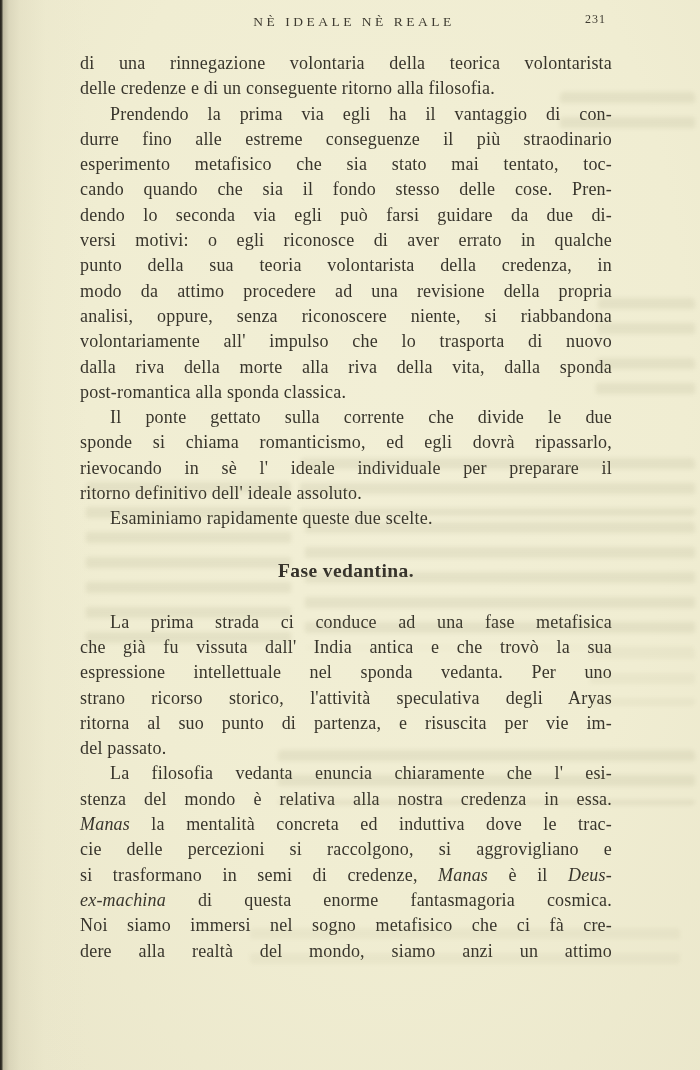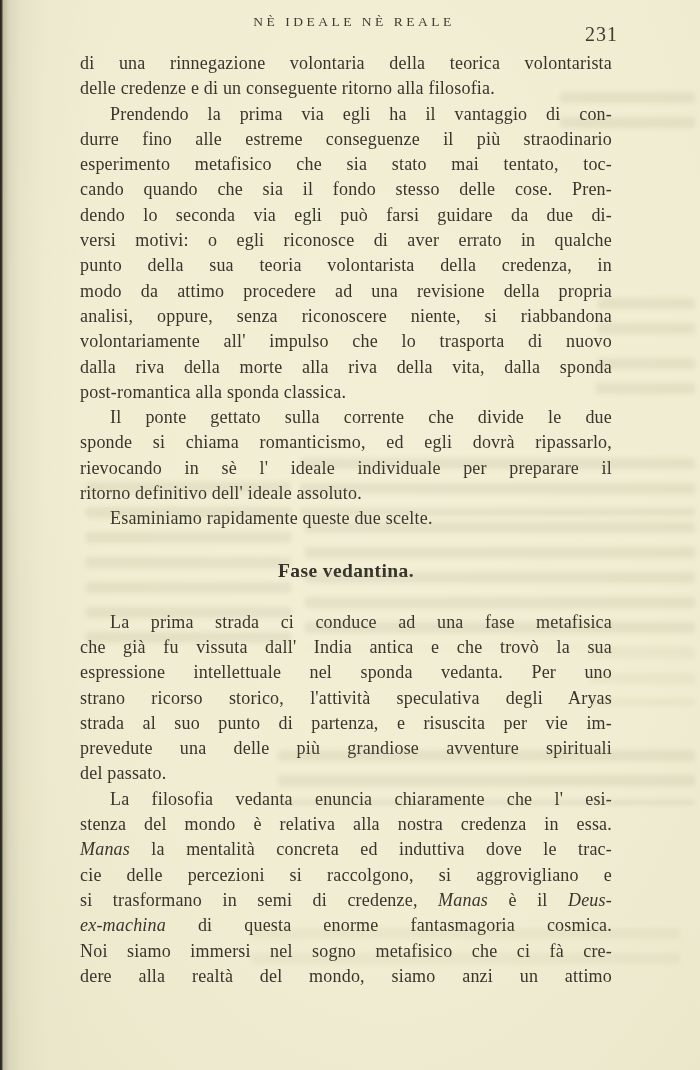--- a/index.html
+++ b/index.html
@@ -17,22 +17,22 @@
         rgba(205,200,172,.22) 20px, rgba(228,224,198,.12) 45px,
         rgba(228,224,198,0) 90px),
       radial-gradient(ellipse at 55% 35%, #f2efd6 0%, #f0edd2 55%, #eae6ca 100%);
   }
   .running-head{
     position:absolute; top:14px; left:88px; width:532px;
     text-align:center; font-size:13.5px; letter-spacing:3.5px;
     color:#3e3b31;
   }
   .page-number{
-    position:absolute; top:23px; left:585px;
-    font-size:20px; letter-spacing:1px; color:#3e3b31;
+    position:absolute; top:12px; left:585px;
+    font-size:12px; letter-spacing:1px; color:#3e3b31;
   }
   .body-text{
     position:absolute; top:51px; left:80px; width:532px;
     font-size:18px; line-height:25.3px; letter-spacing:0.2px;
   }
   .line{
     min-height:25.3px;
     text-align:justify; text-align-last:justify;
     white-space:normal;
   }
@@ -81,22 +81,21 @@
       <div class="line indent"><span>Il ponte gettato sulla corrente che divide le due</span></div>
       <div class="line"><span>sponde si chiama romanticismo, ed egli dovrà ripassarlo,</span></div>
       <div class="line"><span>rievocando in sè l' ideale individuale per preparare il</span></div>
       <div class="line noj"><span>ritorno definitivo dell' ideale assoluto.</span></div>
       <div class="line indent noj"><span>Esaminiamo rapidamente queste due scelte.</span></div>
       <div class="heading">Fase vedantina.</div>
       <div class="line indent"><span>La prima strada ci conduce ad una fase metafisica</span></div>
       <div class="line"><span>che già fu vissuta dall' India antica e che trovò la sua</span></div>
       <div class="line"><span>espressione intellettuale nel sponda vedanta. Per uno</span></div>
       <div class="line"><span>strano ricorso storico, l'attività speculativa degli Aryas</span></div>
-      <div class="line"><span>strada al suo punto di partenza, e risuscita per vie im-</span></div>
-      <div class="line"><span>prevedute una delle più grandiose avventure spirituali</span></div>
+      <div class="line"><span>ritorna al suo punto di partenza, e risuscita per vie im-</span></div>
       <div class="line noj"><span>del passato.</span></div>
       <div class="line indent"><span>La filosofia vedanta enuncia chiaramente che l' esi-</span></div>
       <div class="line"><span>stenza del mondo è relativa alla nostra credenza in essa.</span></div>
       <div class="line"><span class="it">Manas</span><span> la mentalità concreta ed induttiva dove le trac-</span></div>
       <div class="line"><span>cie delle percezioni si raccolgono, si aggrovigliano e</span></div>
       <div class="line"><span>si trasformano in semi di credenze, </span><span class="it">Manas</span><span> è il </span><span class="it">Deus-</span></div>
       <div class="line"><span class="it">ex-machina</span><span> di questa enorme fantasmagoria cosmica.</span></div>
       <div class="line"><span>Noi siamo immersi nel sogno metafisico che ci fà cre-</span></div>
       <div class="line"><span>dere alla realtà del mondo, siamo anzi un attimo</span></div>
     </div>

